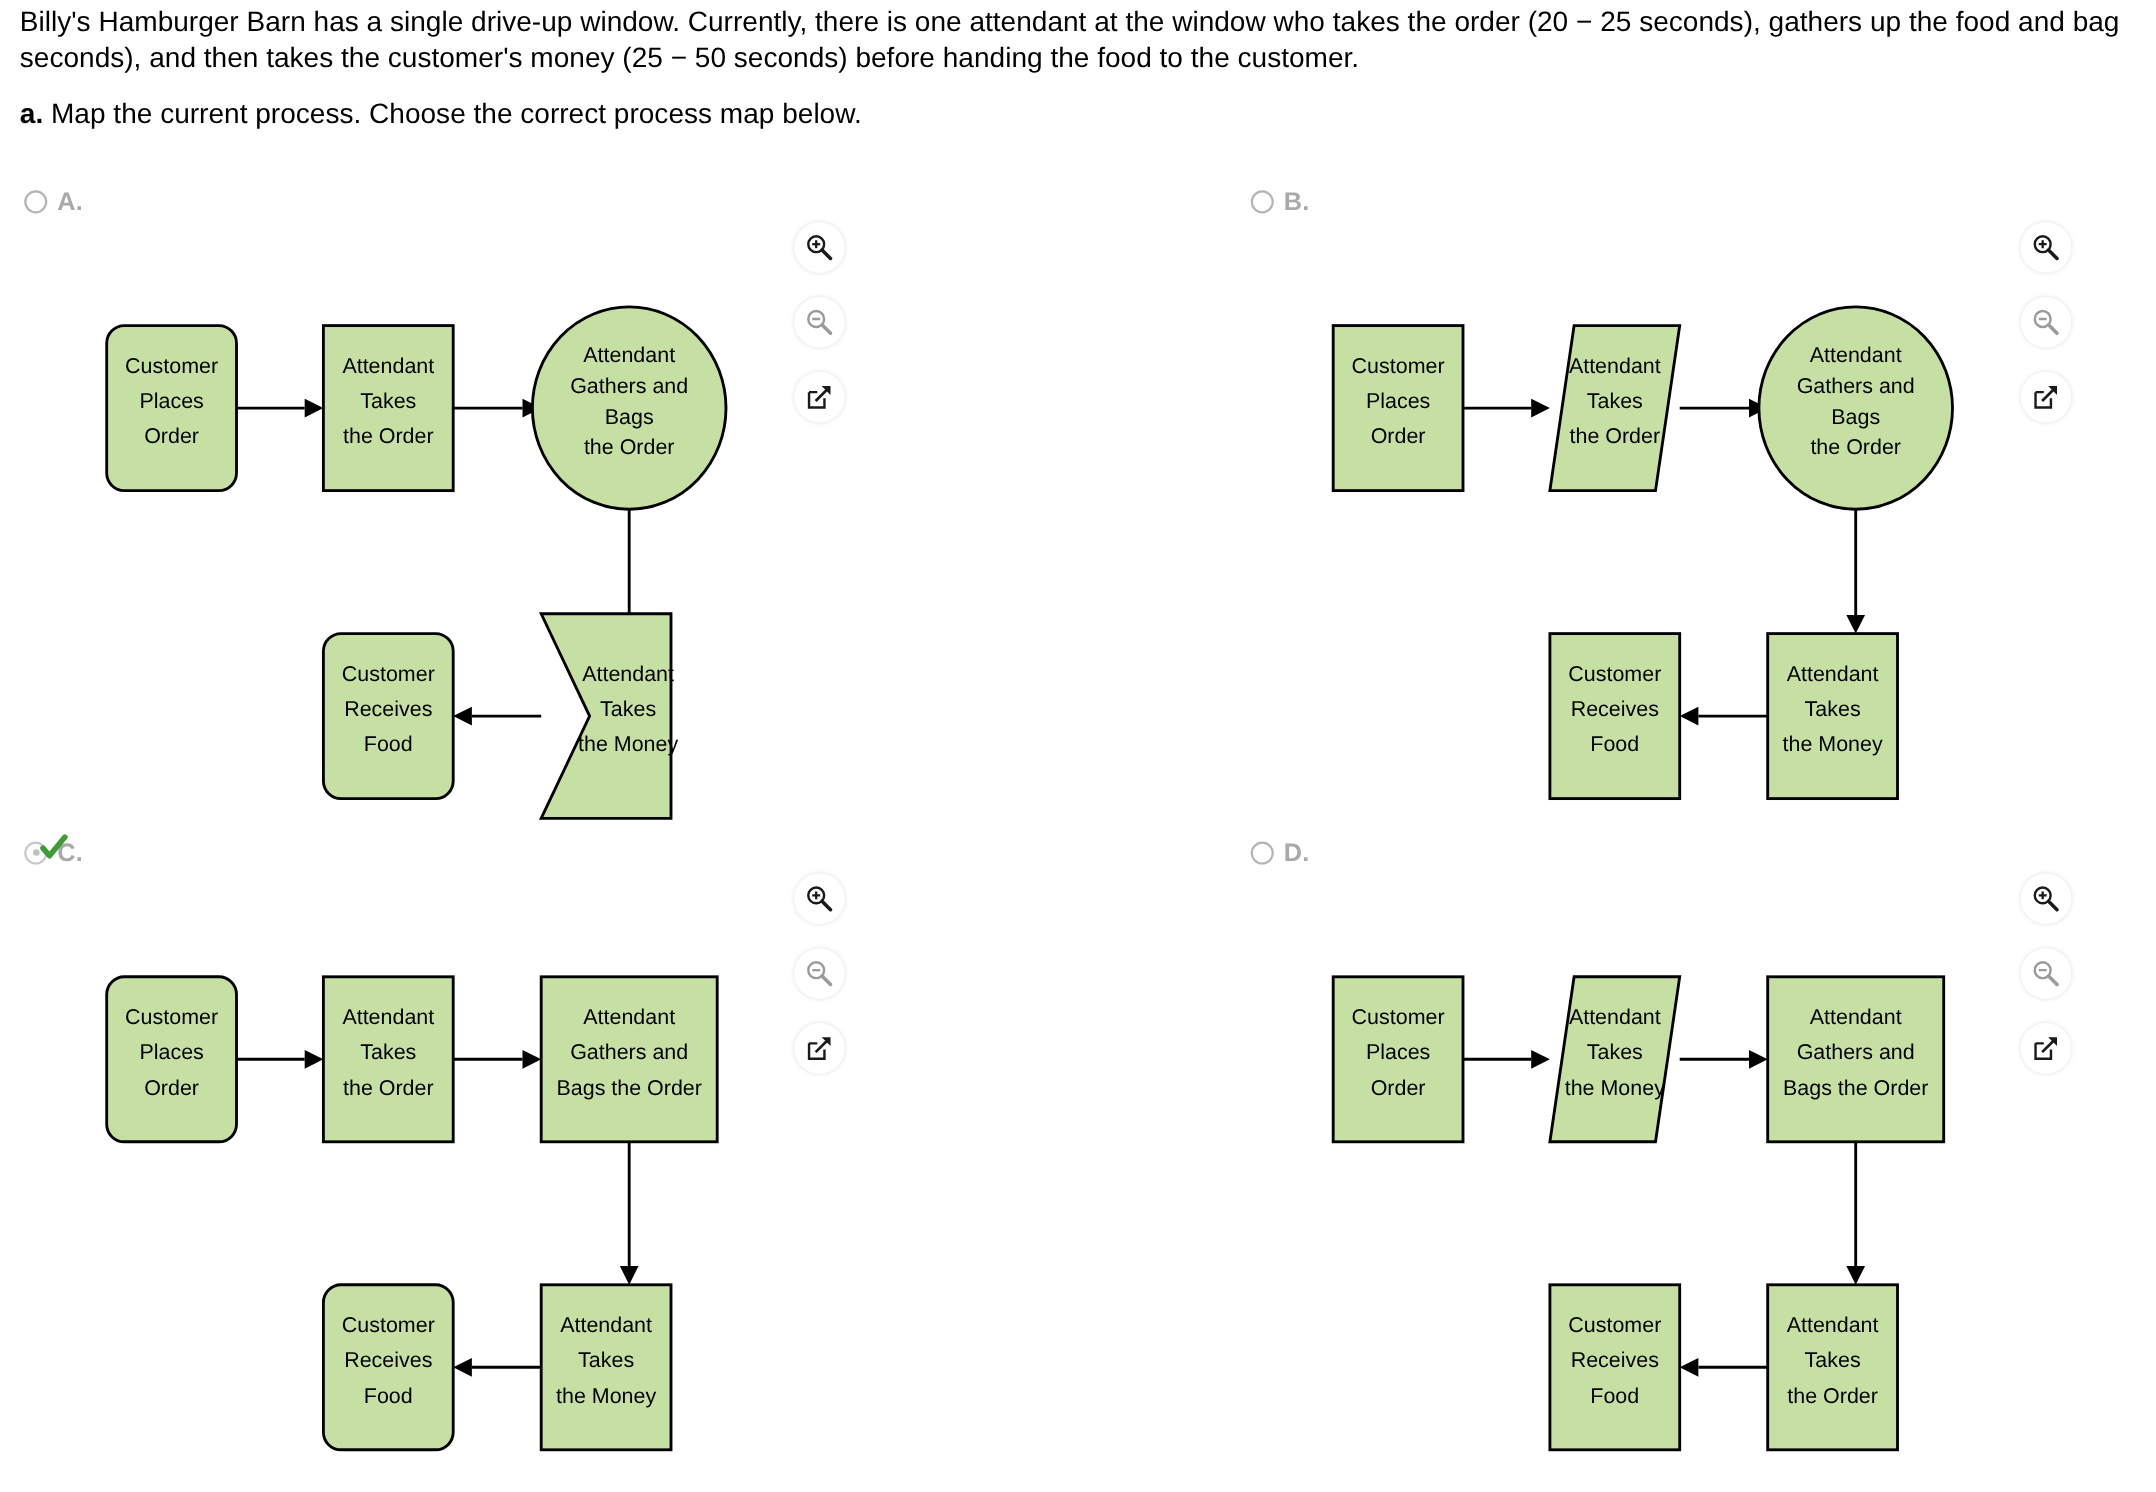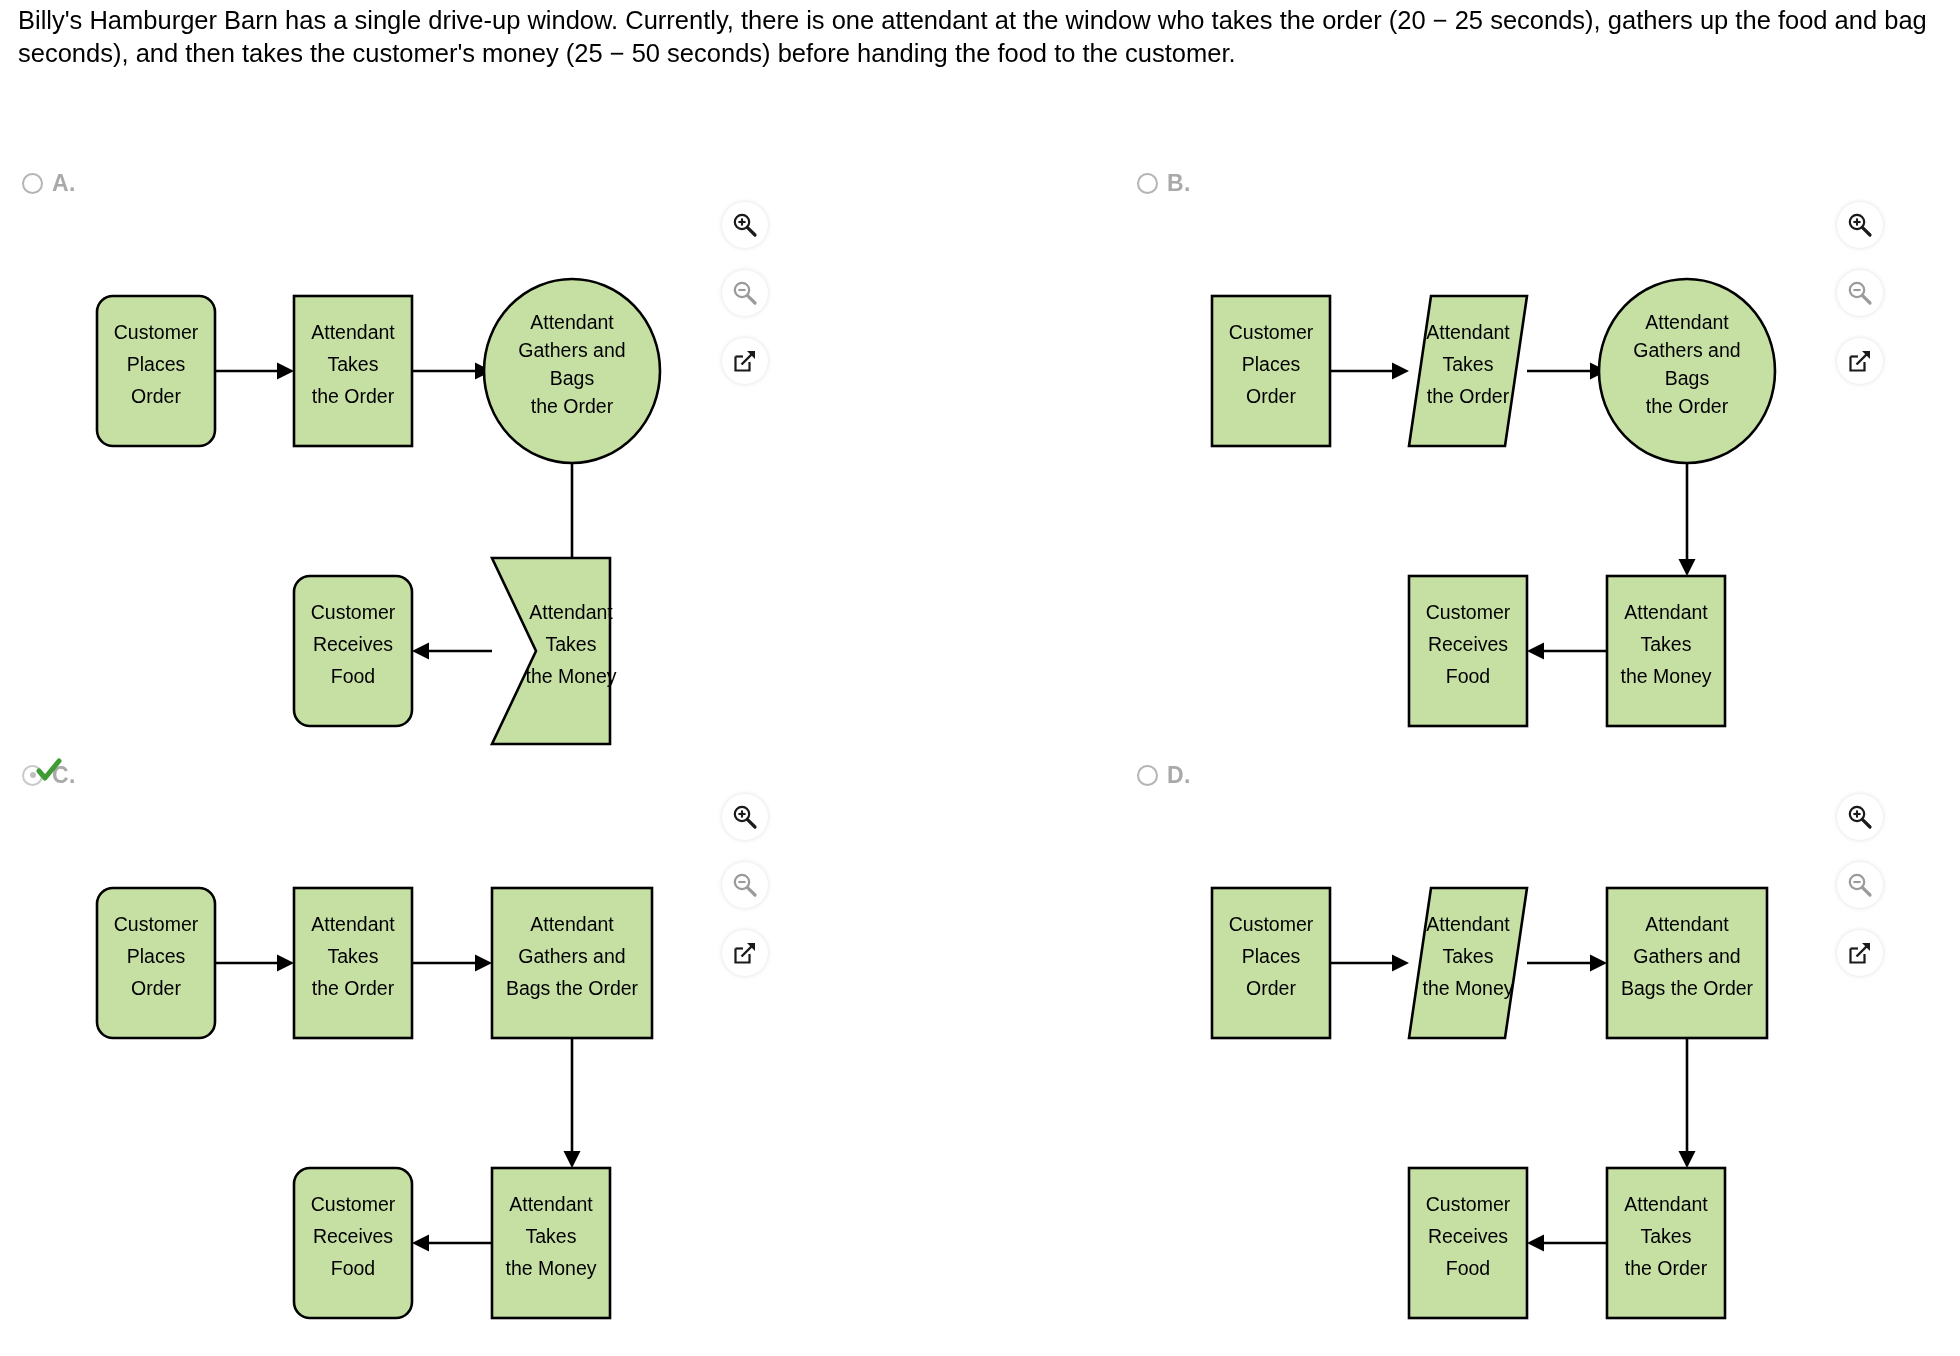--- a/index.html
+++ b/index.html
@@ -73,20 +73,23 @@
 </head>
 <body>
 
 <div id="root">
 
   <div class="prompt">
     <span class="l1">Billy's Hamburger Barn has a single drive-up window. Currently, there is one attendant at the window who takes the order (20 − 25 seconds), gathers up the food and bag</span>
     <span class="l2">seconds), and then takes the customer's money (25 − 50 seconds) before handing the food to the customer.</span>
   </div>
 
+  <div class="sub-prompt">
+    <b>a.</b><span> Map the current process. Choose the correct process map below.</span>
+  </div>
 
   <div class="option" id="opt-0" style="left:22px;  top:170px;">
       <div class="opt-head">
         <div style="position: relative;">
           <div class="radio"></div>
         </div>
         <span class="opt-letter">A.</span>
       </div>
       <div class="canvas">
         <svg width="700" height="520" viewBox="0 0 700 520">

